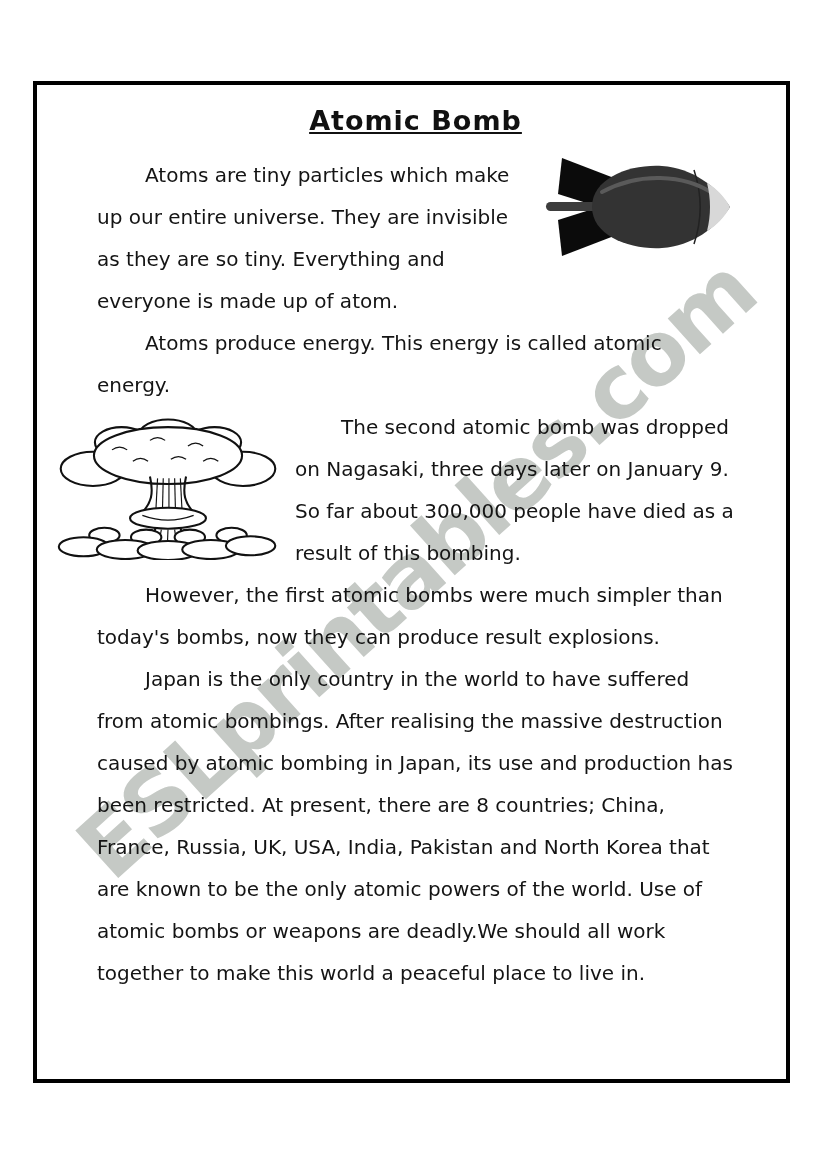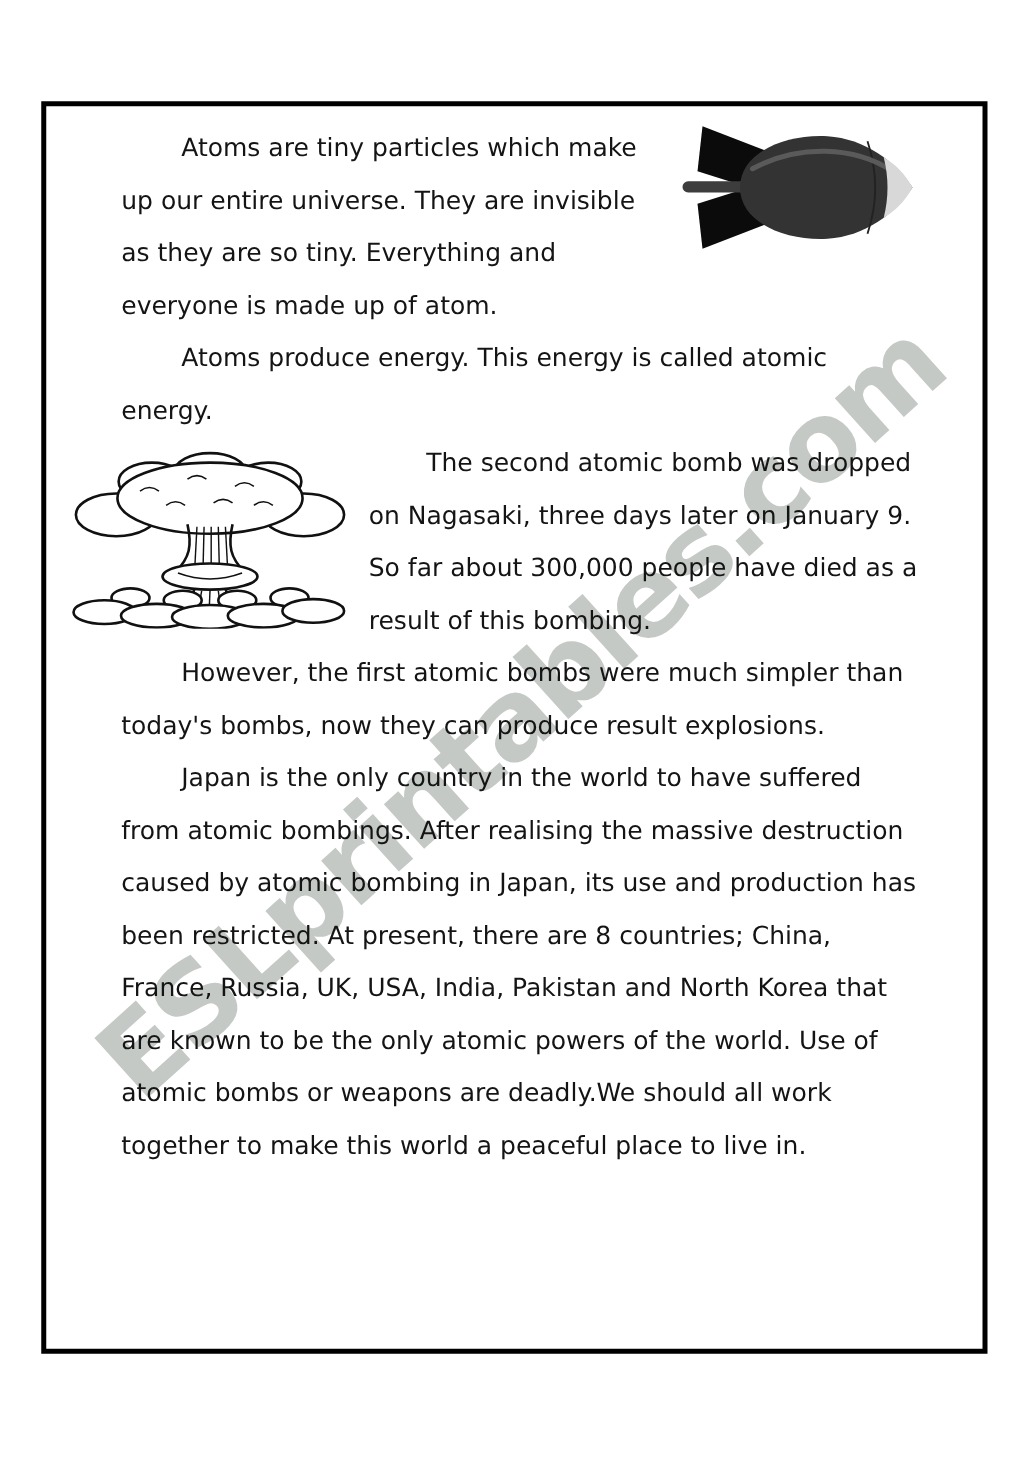--- a/index.html
+++ b/index.html
@@ -86,20 +86,21 @@
 </style>
 </head>
 <body>
 
 <div class="frame">
 
   <div class="watermark">ESLprintables.com</div>
 
   <div class="content clearfix">
 
+    <h1 class="doc-title">Atomic Bomb</h1>
 
     <div class="bomb-figure">
       <svg viewBox="0 0 190 102" xmlns="http://www.w3.org/2000/svg">
         <polygon points="18,2 70,22 52,50 14,38" fill="#0b0b0b"></polygon>
         <polygon points="18,100 70,80 52,52 14,64" fill="#0b0b0b"></polygon>
         <rect x="2" y="46" width="58" height="9" rx="4.5" fill="#3d3d3d"></rect>
         <path d="M48,51 C48,22 86,8 118,10 C148,12 172,30 186,51 C172,72 148,90 118,92 C86,94 48,80 48,51 Z" fill="#333333"></path>
         <path d="M150,14 C158,38 158,64 150,88" stroke="#222222" stroke-width="1.5" fill="none"></path>
         <path d="M58,36 C95,16 140,18 170,38" stroke="#5a5a5a" stroke-width="4" fill="none" stroke-linecap="round"></path>
         <path d="M186,51 C180,40 172,32 163,27 C167,43 167,59 163,75 C172,70 180,62 186,51 Z" fill="#d8d8d8"></path>

